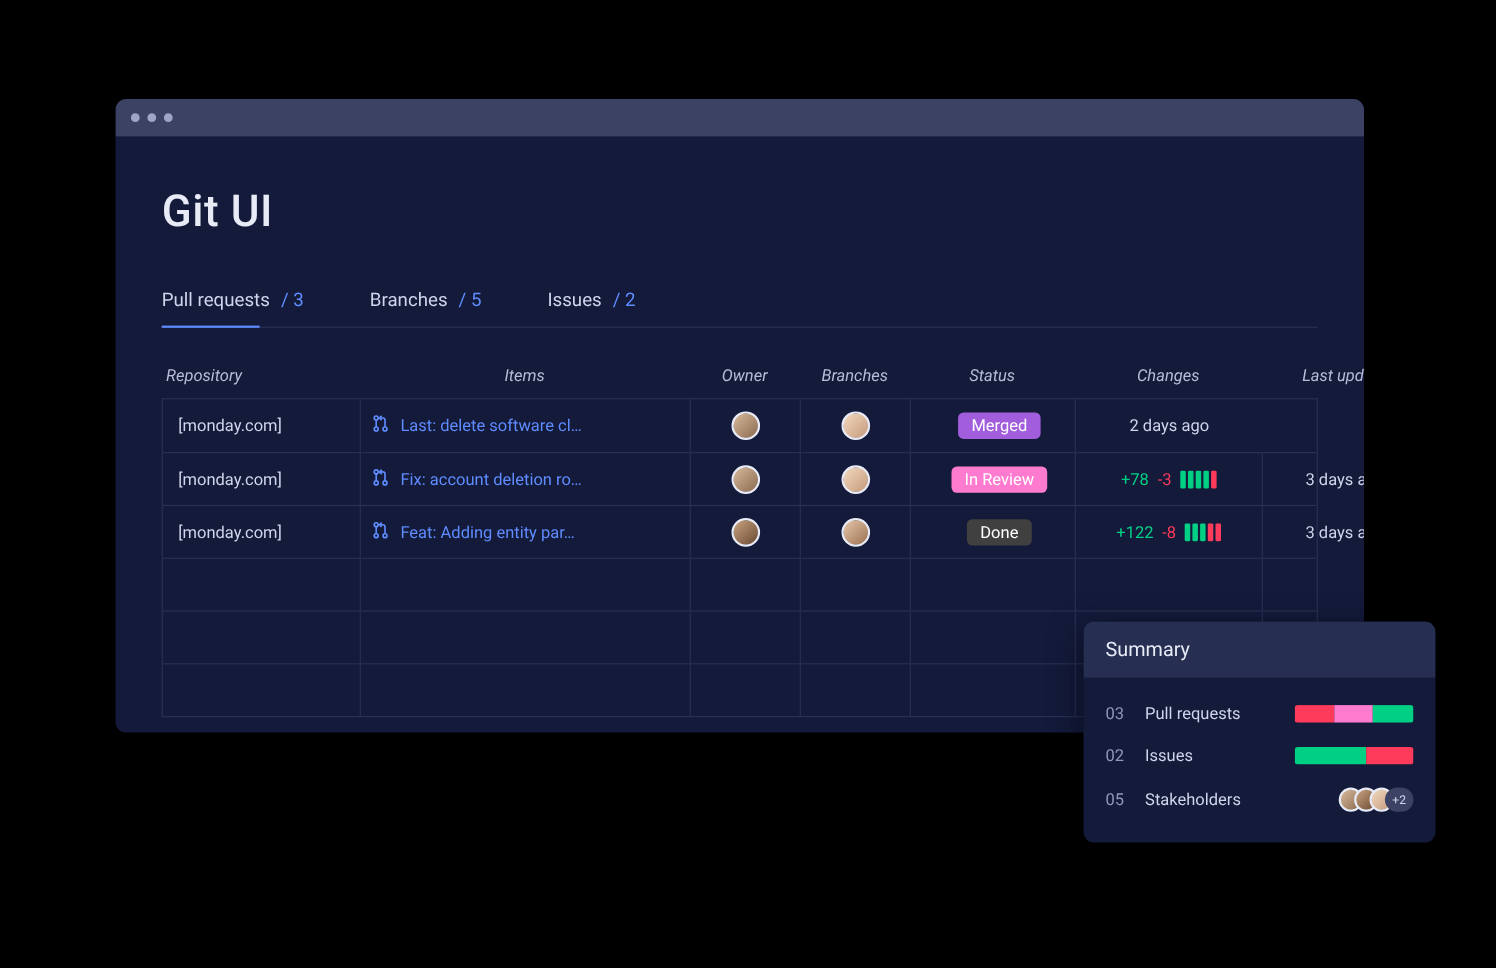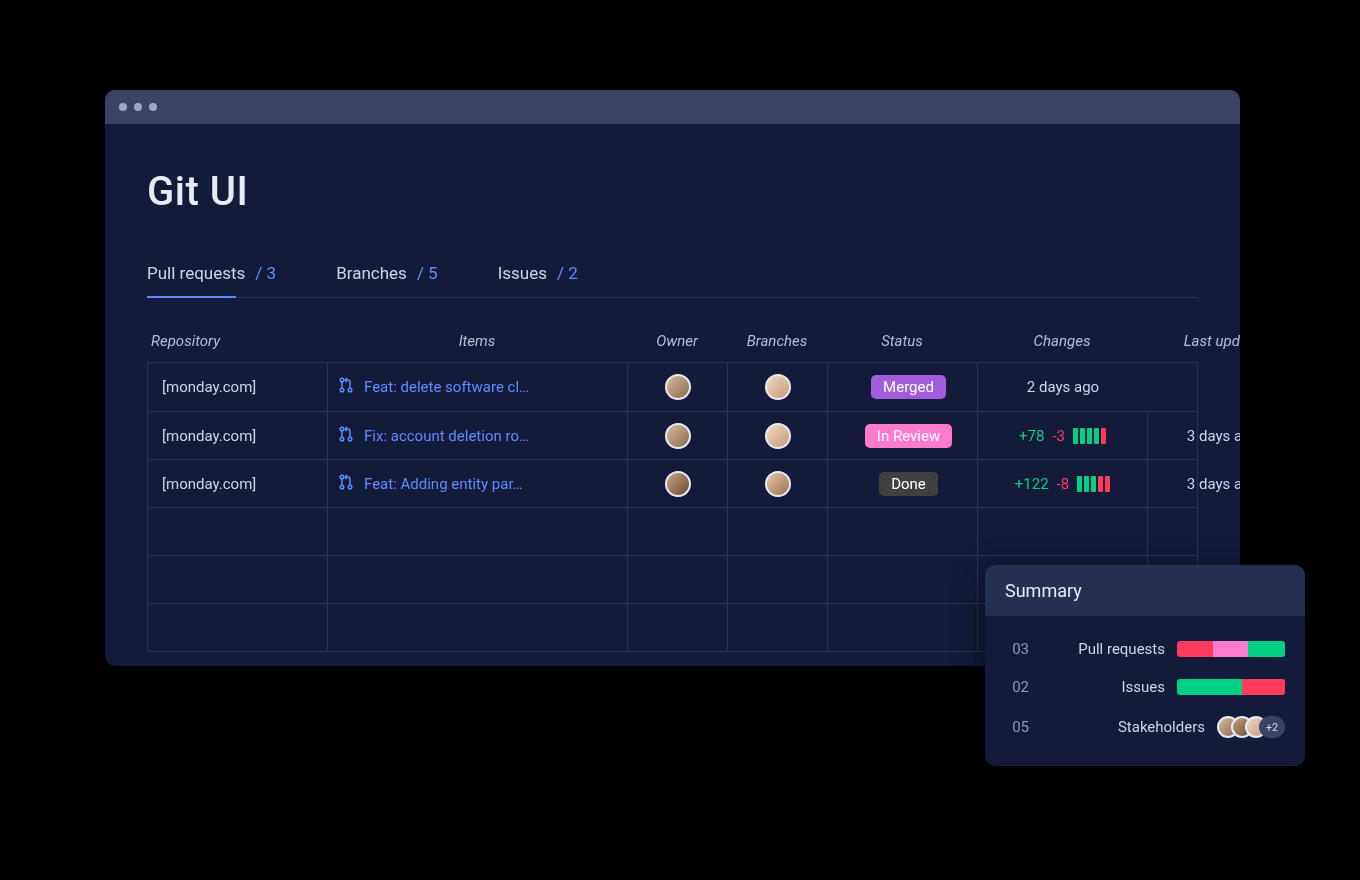--- a/index.html
+++ b/index.html
@@ -161,21 +161,20 @@
     padding: 15px 20px;
   }
   .summary-body { padding: 14px 20px 18px 20px; }
   .srow {
     display: flex;
     align-items: center;
     gap: 12px;
     padding: 10px 0;
     color: #cfd5ea;
     font-size: 15px;
-    text-align: right;
   }
   .srow .num { color: #8f97bb; font-variant-numeric: tabular-nums; width: 24px; }
   .srow .lbl { flex: 1; }
   .seg { display: flex; width: 108px; height: 16px; border-radius: 3px; overflow: hidden; }
   .seg > span { display: block; height: 100%; }
   .seg .red { background: #ff3b5c; }
   .seg .pink { background: #ff7bd0; }
   .seg .green { background: #00d084; }
   .stack { display: flex; align-items: center; }
   .stack .avatar { width: 22px; height: 22px; border-width: 2px; margin-left: -8px; }
@@ -233,21 +232,21 @@
             <div class="cell repo">[monday.com]</div>
             <div class="cell item">
               <span><svg class="pr-icon" viewBox="0 0 16 16" fill="none" stroke="#5f8cff" stroke-width="1.5">
                   <circle cx="4" cy="3" r="1.8"></circle>
                   <circle cx="4" cy="13" r="1.8"></circle>
                   <circle cx="12" cy="13" r="1.8"></circle>
                   <path d="M4 5v6"></path>
                   <path d="M8 3h2a2 2 0 0 1 2 2v6"></path>
                   <path d="M9 1l-2 2 2 2"></path>
                 </svg></span>
-              <span class="txt">Feat: delete software cl…</span>
+              <span class="txt">Last: delete software cl…</span>
             </div>
             <div class="cell">
               <div class="avatar a1"></div>
             </div>
             <div class="cell">
               <div class="avatar a2"></div>
             </div>
             <div class="cell">
               <span class="badge merged">Merged</span>
             </div>

